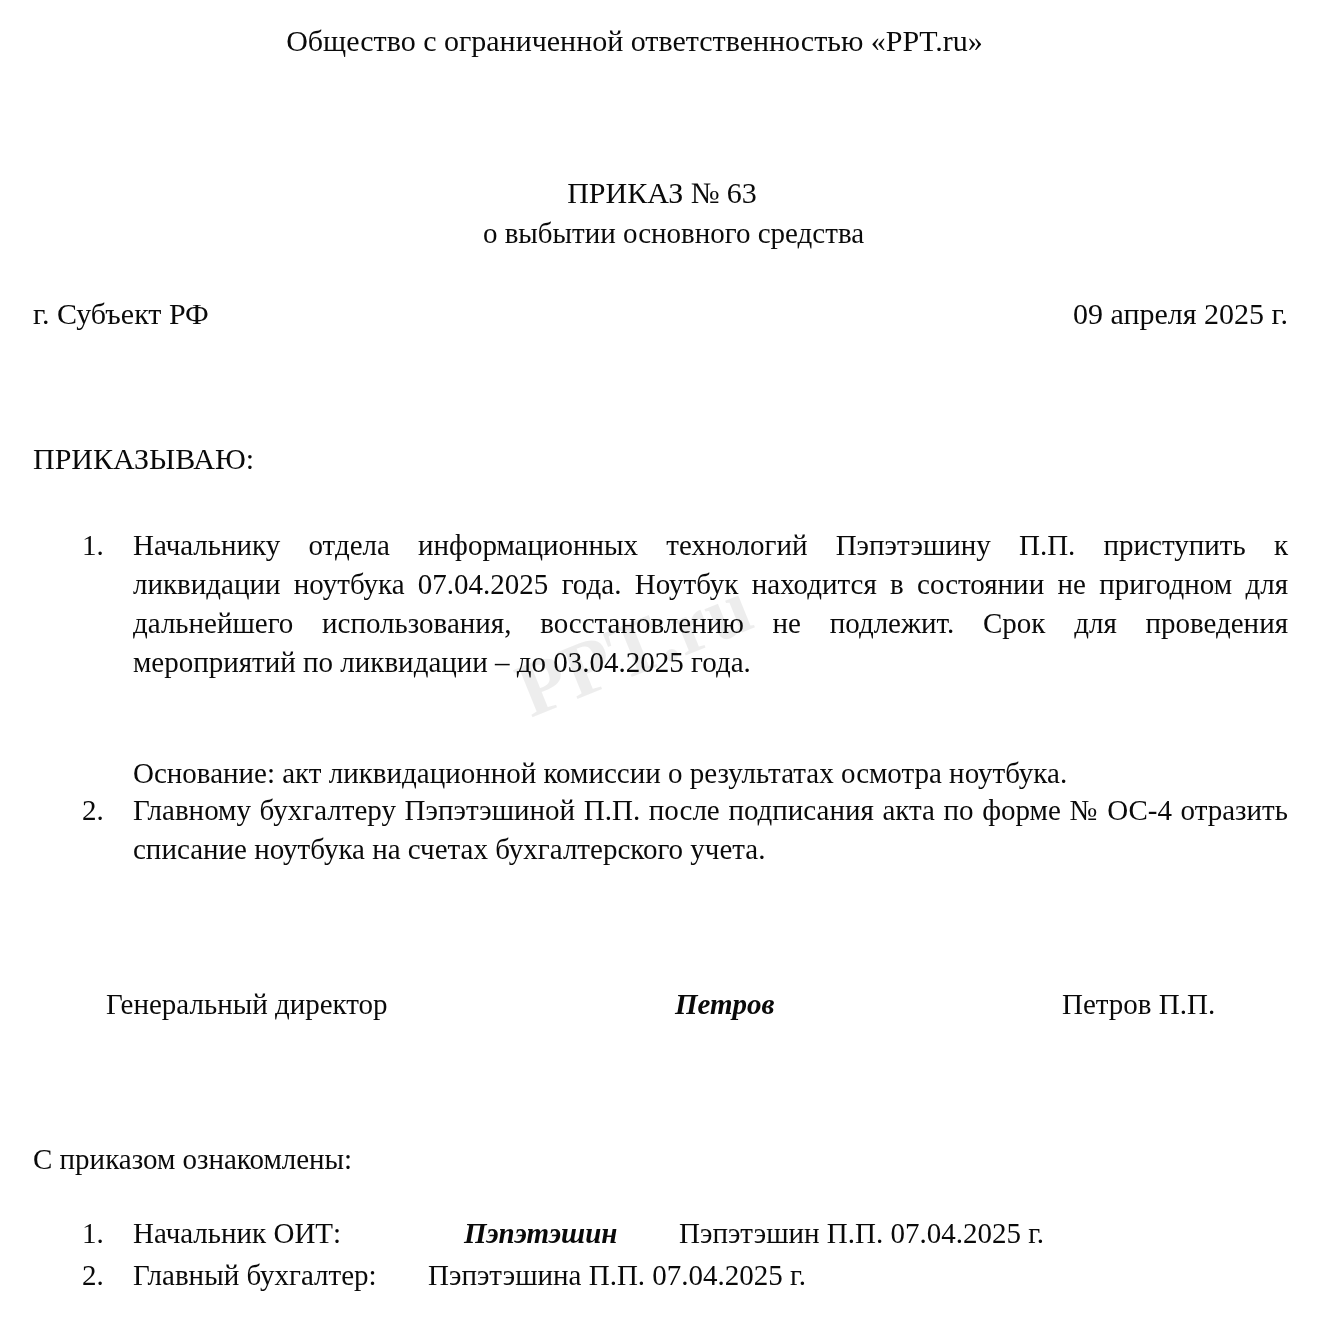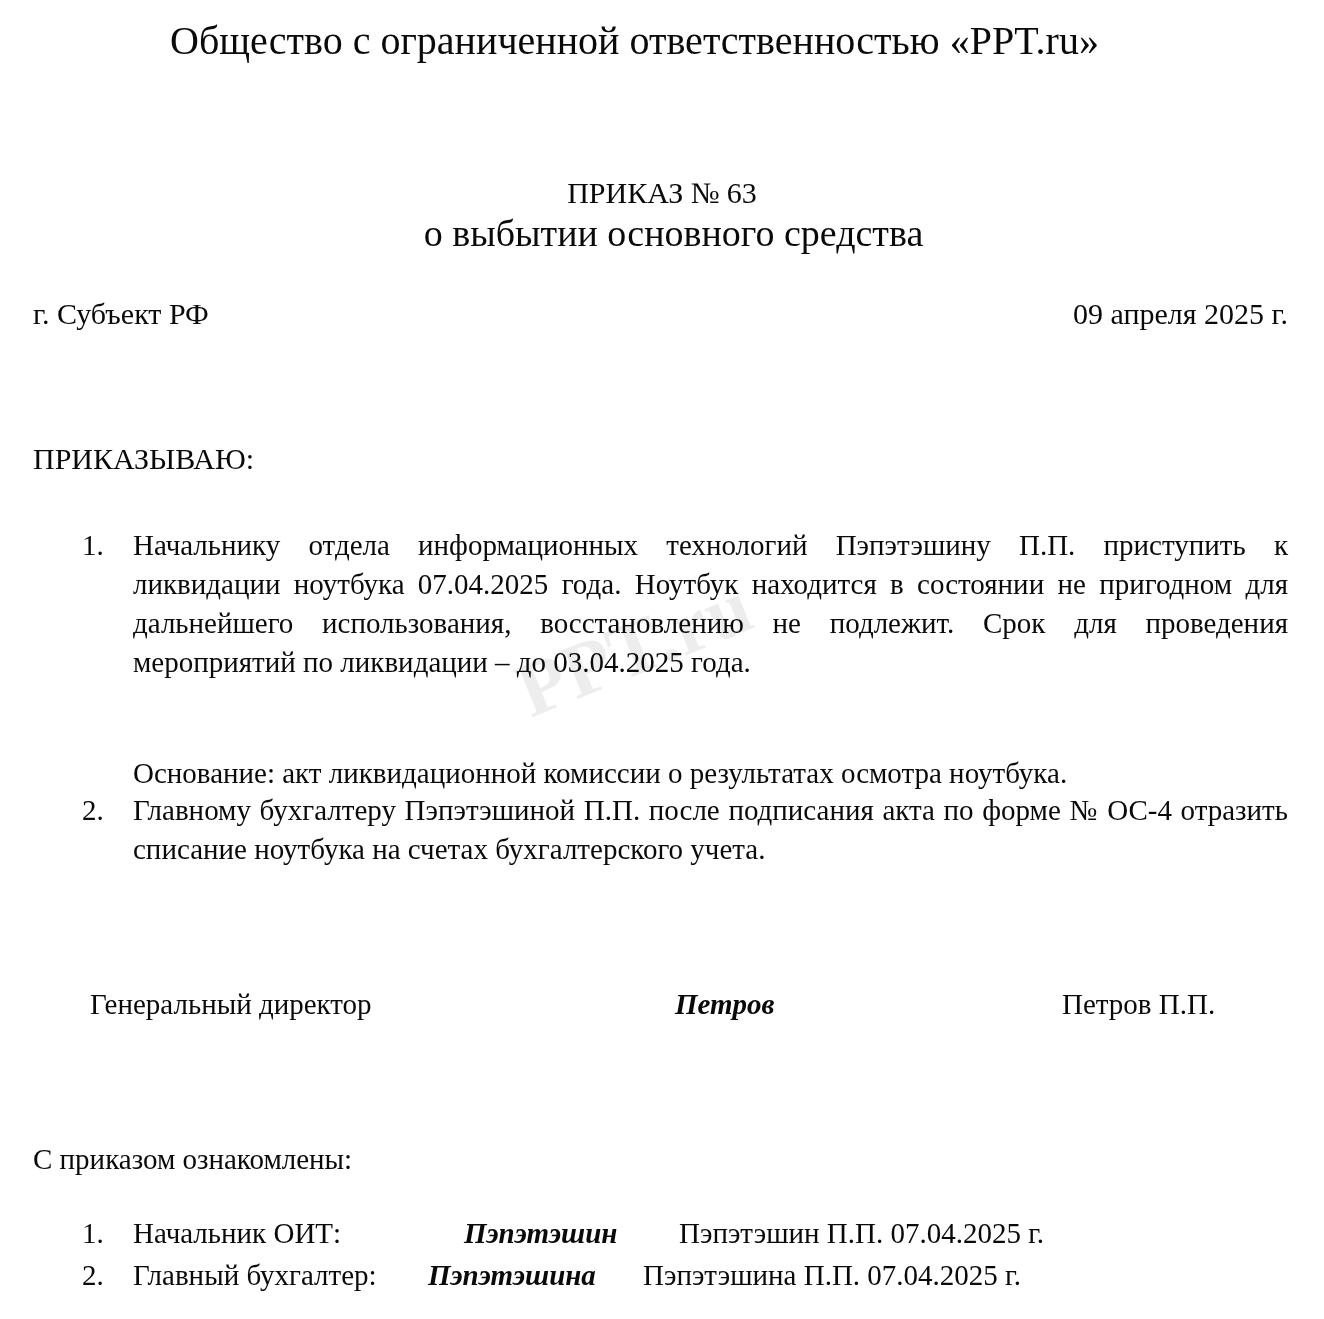--- a/index.html
+++ b/index.html
@@ -50,38 +50,38 @@
 
   .content { position: relative; z-index: 2; }
 
   
   .org-header {
     position: absolute;
     left: 0;
     top: 22px;
     width: 1269px;
     text-align: center;
-    font-size: 40px;
+    font-size: 30px;
     line-height: 38px;
   }
 
   
   .title-block {
     position: absolute;
     left: 0;
     top: 173px;
     width: 1324px;
     text-align: center;
   }
   .title-main {
     font-size: 30px;
     line-height: 40px;
   }
   .title-sub {
-    font-size: 38px;
+    font-size: 29px;
     line-height: 40px;
     padding-left: 23px;
   }
 
   
   .place-date {
     position: absolute;
     left: 33px;
     top: 295px;
     width: 1255px;
@@ -148,21 +148,21 @@
   .signature-row {
     position: absolute;
     left: 90px;
     top: 985px;
     width: 1160px;
     font-size: 29px;
     line-height: 38px;
   }
   .signature-row .role {
     position: absolute;
-    left: 0;
+    left: 16px;
     top: 0;
   }
   .signature-row .sign {
     position: absolute;
     left: 585px;
     top: 0;
     font-style: italic;
     font-weight: 700;
   }
   .signature-row .name {
@@ -264,19 +264,18 @@
     <div class="ack-list">
       <div class="ack-row">
         <div class="num">1.</div>
         <div class="role">Начальник ОИТ:</div>
         <div class="sign indent">Пэпэтэшин</div>
         <div class="fio">Пэпэтэшин П.П.  07.04.2025 г.</div>
       </div>
       <div class="ack-row">
         <div class="num">2.</div>
         <div class="role">Главный бухгалтер:</div>
-        <div class="sign">Пэпэтэшина</div>
         <div class="fio">Пэпэтэшина П.П. 07.04.2025 г.</div>
       </div>
     </div>
 
   </div>
 </div>
 
 </body></html>

